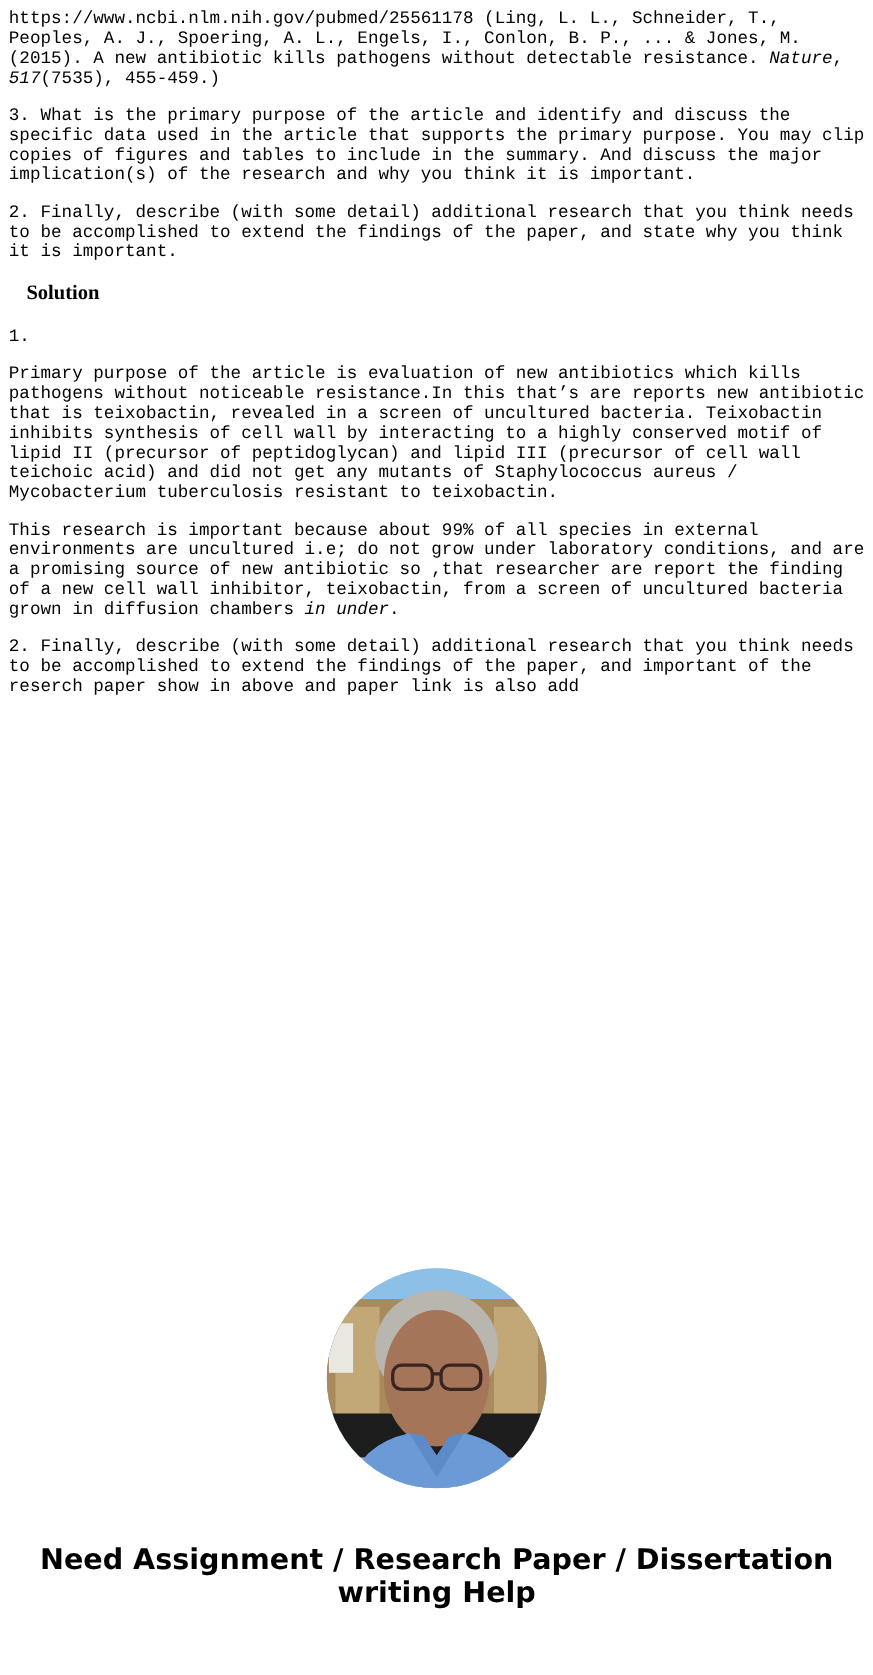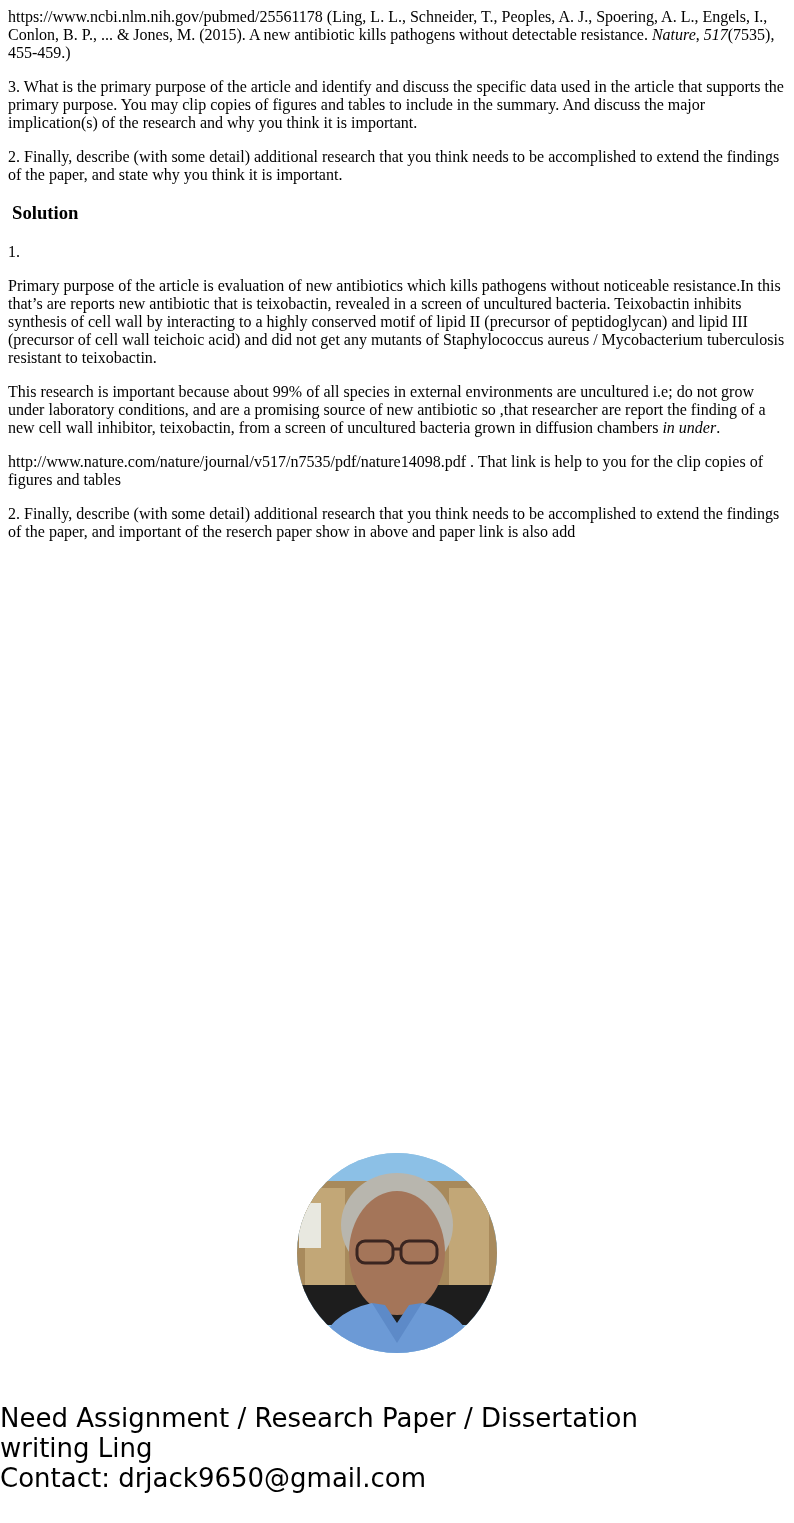--- a/index.html
+++ b/index.html
@@ -12,66 +12,65 @@
       font-size: 16px;
       line-height: 18px;
       color: #000000;
     }
     .content {
       position: absolute;
       left: 8px;
       top: 8px;
       width: 778px;
     }
-    p { margin: 0 0 16px 0; }
+    p { margin: 0 0 16px 0; font-family: Liberation Mono, monospace; }
     h3 {
       font-family: "Liberation Serif", serif;
       font-size: 18.7px;
       font-weight: bold;
-      margin: 18px 0 19px 4px;
+      margin: 18px 0 19px 16px;
       line-height: 22px;
     }
     .avatar {
       position: absolute;
       left: 297px;
       top: 1153px;
       width: 200px;
       height: 200px;
       border-radius: 50%;
       overflow: hidden;
       background: #8fbde0;
     }
     .footer {
       position: absolute;
       left: 0;
       top: 1403px;
       width: 794px;
-      text-align: left;
+      text-align: center;
       font-family: "DejaVu Sans", sans-serif;
-      font-weight: normal;
+      font-weight: bold;
       font-size: 26px;
       line-height: 30px;
       color: #000000;
     }
   </style>
 </head>
 <body>
 
 <div class="content">
   <p><span>https://www.ncbi.nlm.nih.gov/pubmed/25561178 (Ling, L. L., Schneider, T., Peoples, A. J., Spoering, A. L., Engels, I., Conlon, B. P., ... &amp; Jones, M. (2015). A new antibiotic kills pathogens without detectable resistance. </span><i>Nature</i><span>, </span><i>517</i><span>(7535), 455-459.)</span></p>
 
   <p>3. What is the primary purpose of the article and identify and discuss the specific data used in the article that supports the primary purpose. You may clip copies of figures and tables to include in the summary. And discuss the major implication(s) of the research and why you think it is important.</p>
   <p>2. Finally, describe (with some detail) additional research that you think needs to be accomplished to extend the findings of the paper, and state why you think it is important.</p>
 
   <h3>Solution</h3>
 
   <p>1.</p>
   <p>Primary purpose of the article is evaluation of new antibiotics which kills pathogens without noticeable resistance.In this that’s are reports new antibiotic that is teixobactin, revealed in a screen of uncultured bacteria. Teixobactin inhibits synthesis of cell wall by interacting to a highly conserved motif of lipid II (precursor of peptidoglycan) and lipid III (precursor of cell wall teichoic acid) and did not get any mutants of Staphylococcus aureus / Mycobacterium tuberculosis resistant to teixobactin.</p>
   <p><span>This research is important because about 99% of all species in external environments are uncultured i.e; do not grow under laboratory conditions, and are a promising source of new antibiotic so ,that researcher are report the finding of a new cell wall inhibitor, teixobactin, from a screen of uncultured bacteria grown in diffusion chambers </span><i>in under</i><span>.</span></p>
-  <p>http://www.nature.com/nature/journal/v517/n7535/pdf/nature14098.pdf . That link is help to you for the clip copies of figures and tables</p>
   <p>2. Finally, describe (with some detail) additional research that you think needs to be accomplished to extend the findings of the paper, and important of the reserch paper show in above and paper link is also add</p>
 </div>
 
 <div class="avatar">
   <svg width="200" height="200" viewBox="0 0 200 200">
     <rect x="0" y="0" width="200" height="200" fill="#8cc0e6"></rect>
     <rect x="0" y="28" width="200" height="110" fill="#a88a5c"></rect>
     <rect x="8" y="35" width="40" height="100" fill="#c2a777"></rect>
     <rect x="152" y="35" width="40" height="100" fill="#c2a777"></rect>
     <rect x="2" y="50" width="22" height="45" fill="#e8e8e0"></rect>
@@ -81,15 +80,14 @@
     <rect x="60" y="88" width="36" height="22" rx="8" fill="none" stroke="#3a2520" stroke-width="3"></rect>
     <rect x="104" y="88" width="36" height="22" rx="8" fill="none" stroke="#3a2520" stroke-width="3"></rect>
     <line x1="96" y1="96" x2="104" y2="96" stroke="#3a2520" stroke-width="3"></line>
     <path d="M 20 200 Q 30 160 75 150 L 100 175 L 125 150 Q 170 160 180 200 Z" fill="#6c9ad6"></path>
     <path d="M 75 150 L 100 190 L 125 150 L 112 152 L 100 170 L 88 152 Z" fill="#5d8ac8"></path>
   </svg>
 </div>
 
 <div class="footer">
   <div>Need Assignment / Research Paper / Dissertation</div>
-  <div>writing Ling</div>
-  <div>Contact: drjack9650@gmail.com</div>
+  <div>writing Help</div>
 </div>
 
 </body></html>

